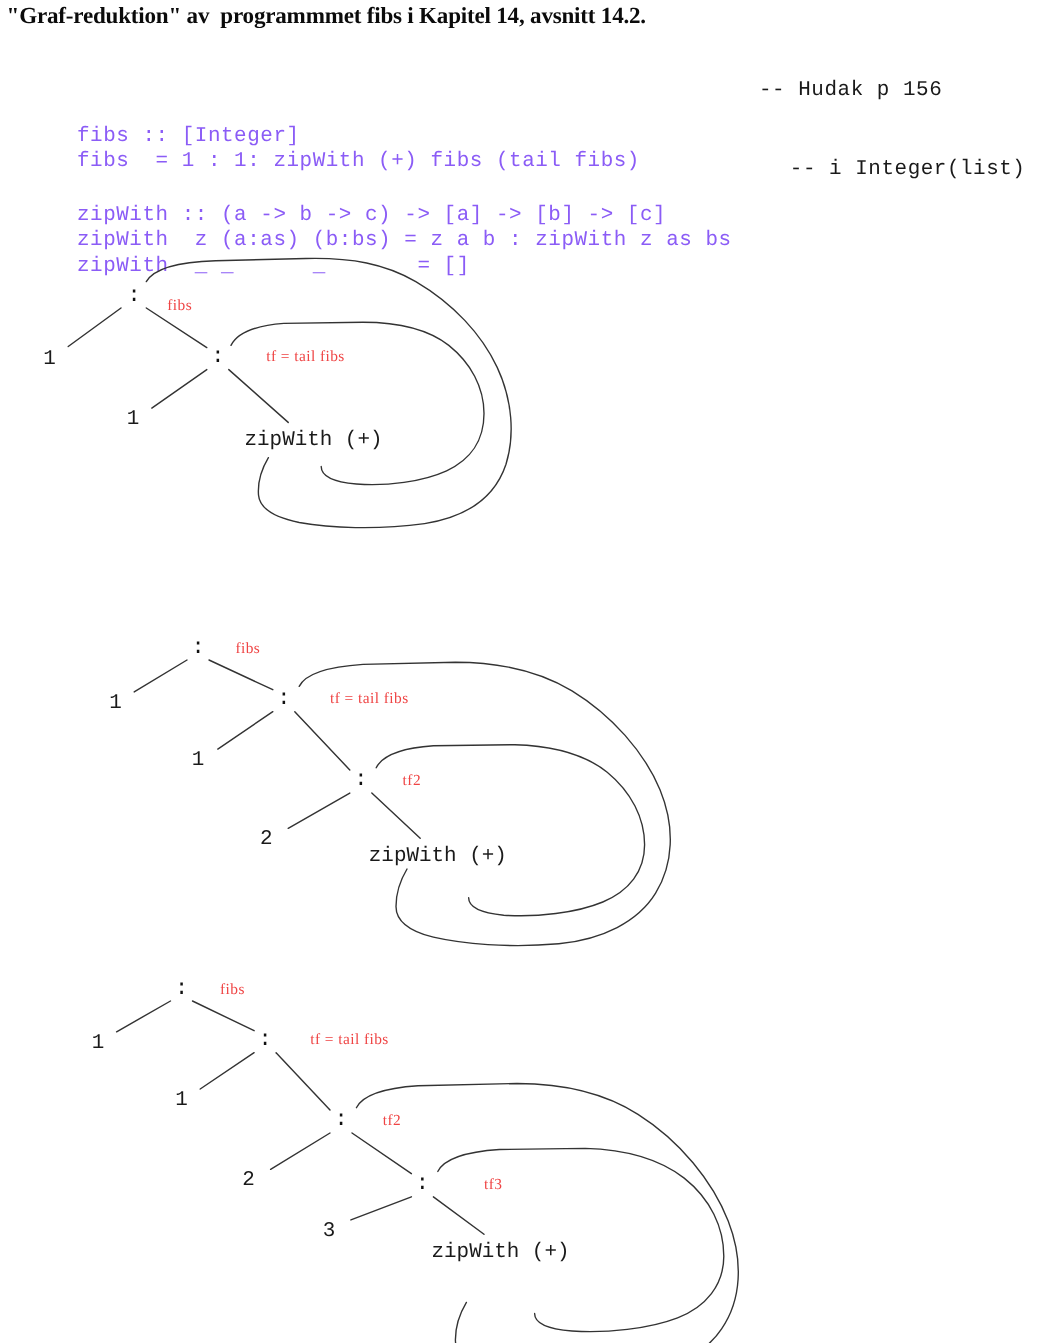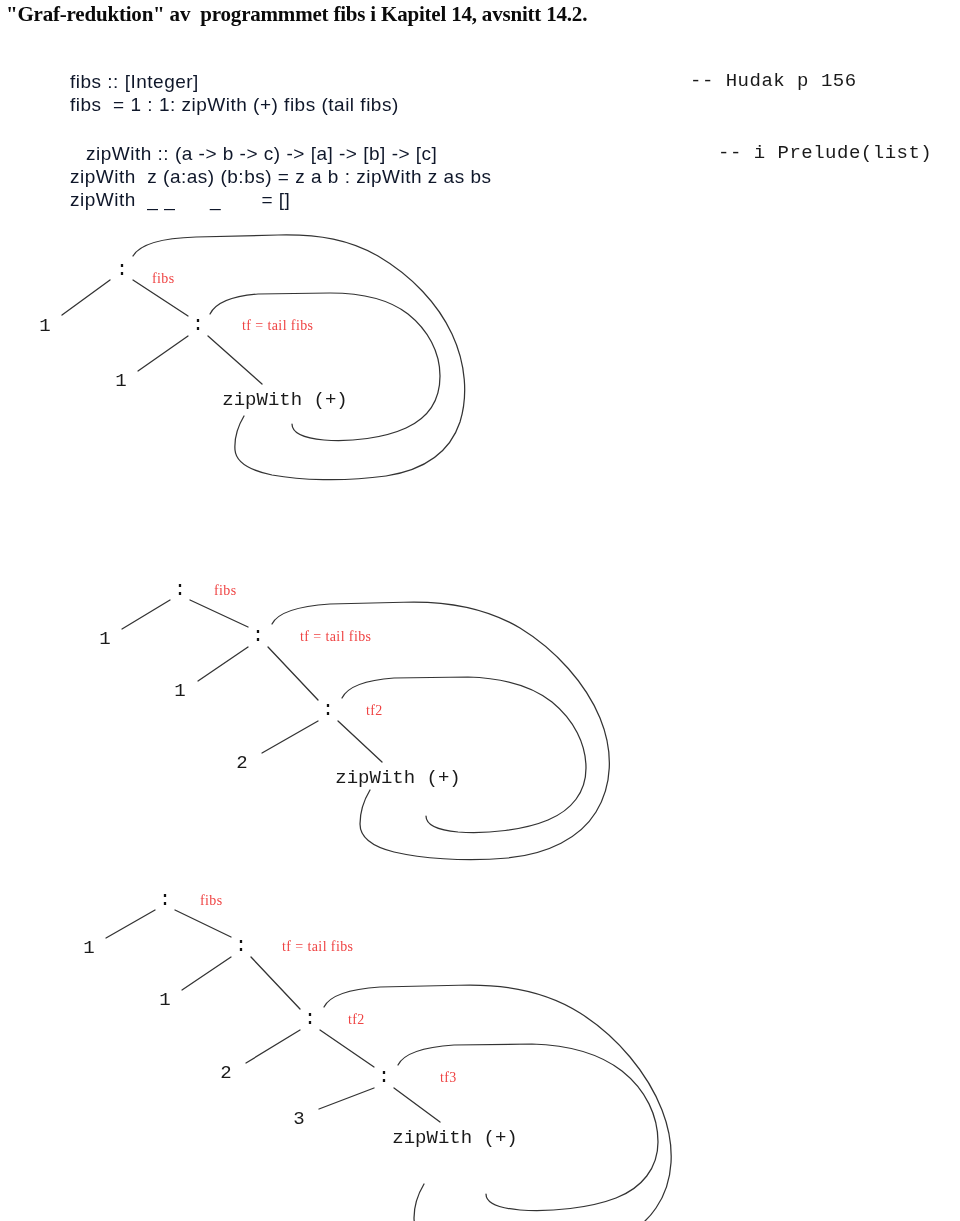--- a/index.html
+++ b/index.html
@@ -38,26 +38,27 @@
 
   
   .code-block {
     position: absolute;
     left: 0;
     top: 70px;
     width: 960px;
   }
   .code-line {
     position: absolute;
-    font-family: Liberation Sans, sans-serif;
+    font-family: Liberation Mono, monospace;
     font-size: 19px;
     line-height: 23px;
     white-space: pre;
-    color: #0f172a;
+    color: #8b5cf6;
     letter-spacing: 0.5px;
+    margin-top: 42px;
   }
   .code-comment {
     position: absolute;
     font-family: "Liberation Mono", "DejaVu Sans Mono", monospace;
     font-size: 19px;
     line-height: 23px;
     white-space: pre;
     color: #1a1a1a;
     letter-spacing: 0.5px;
   }
@@ -114,25 +115,25 @@
 </head>
 <body>
 
 <div class="page">
 
   <div class="title">"Graf-reduktion" av  programmmet fibs i Kapitel 14, avsnitt 14.2.</div>
 
   <div class="code-block">
       <div class="code-line" style="left: 70px; top: 0px;">fibs :: [Integer]</div>
       <div class="code-line" style="left: 70px; top: 23px; text-align: center;">fibs  = 1 : 1: zipWith (+) fibs (tail fibs)</div>
-      <div class="code-line" style="left: 86px; top: 72px;">zipWith :: (a -&gt; b -&gt; c) -&gt; [a] -&gt; [b] -&gt; [c]</div>
+      <div class="code-line" style="left: 70px; top: 72px;">zipWith :: (a -&gt; b -&gt; c) -&gt; [a] -&gt; [b] -&gt; [c]</div>
       <div class="code-line" style="left: 70px; top: 95px; text-align: center;">zipWith  z (a:as) (b:bs) = z a b : zipWith z as bs</div>
       <div class="code-line" style="left: 70px; top: 118px;">zipWith  _ _      _       = []</div>
       <div class="code-comment" style="left: 690px; top: 0px;">-- Hudak p 156</div>
-      <div class="code-comment" style="left: 718px; top: 72px;">-- i Prelude(list)</div>
+      <div class="code-comment" style="left: 718px; top: 72px;">-- i Integer(list)</div>
     </div>
 
   <div id="figures-root">
       <div class="figure" style="top: 230px; height: 270px;">
         <svg class="fig-svg" width="960" height="330">
           <line class="edge-line" x1="110" y1="50" x2="62" y2="85"></line>
           <line class="edge-line" x1="133" y1="50" x2="188" y2="86"></line>
           <line class="edge-line" x1="188" y1="106" x2="138" y2="141"></line>
           <line class="edge-line" x1="208" y1="106" x2="262" y2="154"></line>
           <path class="loop-path" d="M 133 26 C 140 14 163 8 196 7 L 278 5 C 320 4 350 10 378 26 C 412 46 438 74 452 104 C 466 134 468 166 460 192 C 450 222 424 240 386 246 C 342 252 300 250 272 245 C 248 240 236 232 235 220 C 234 206 238 196 244 186"></path>

